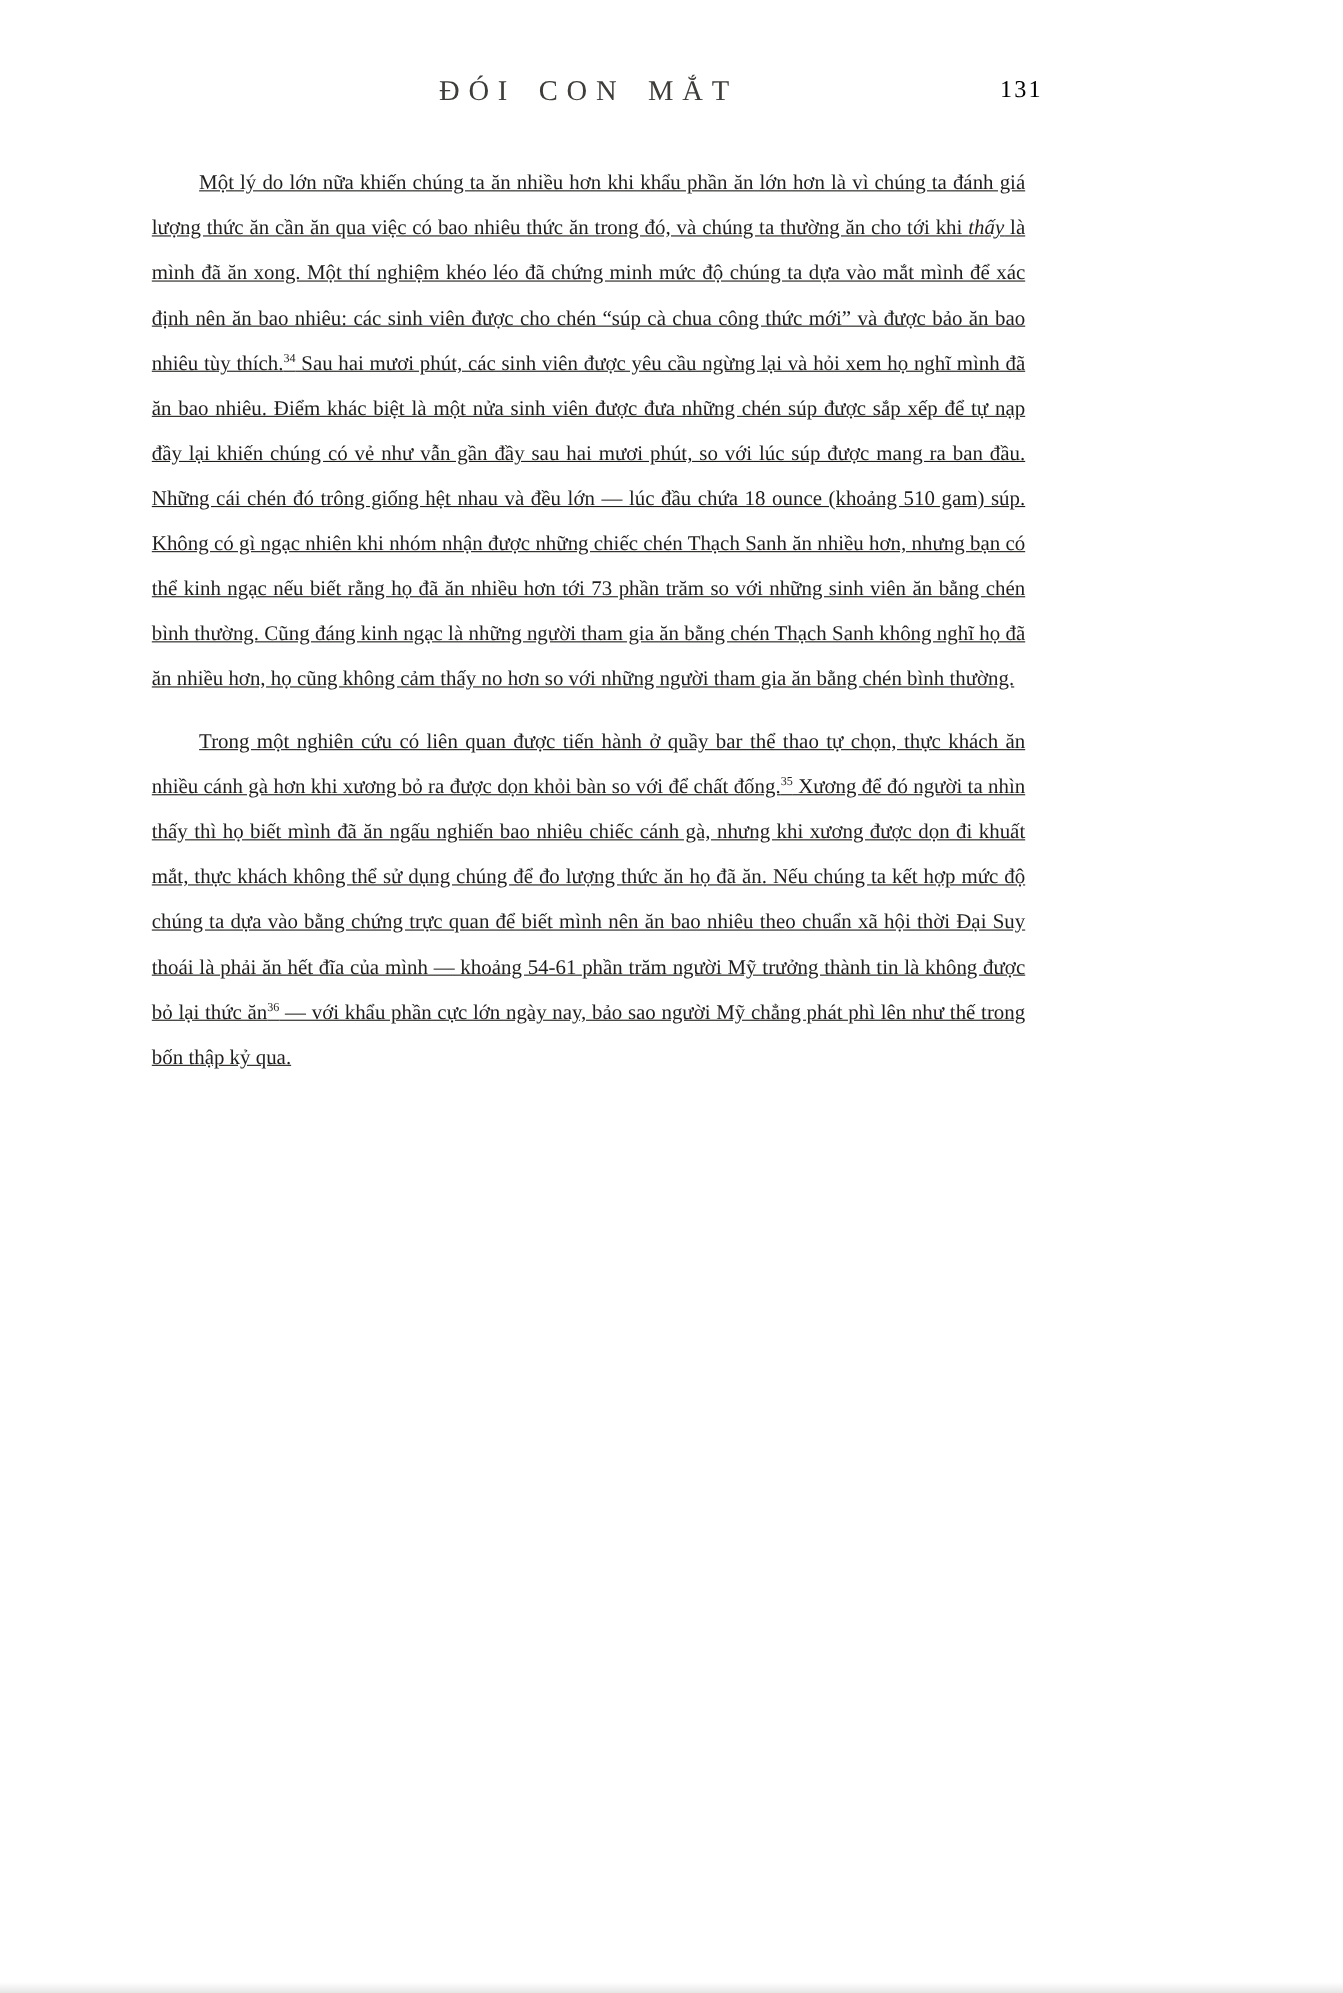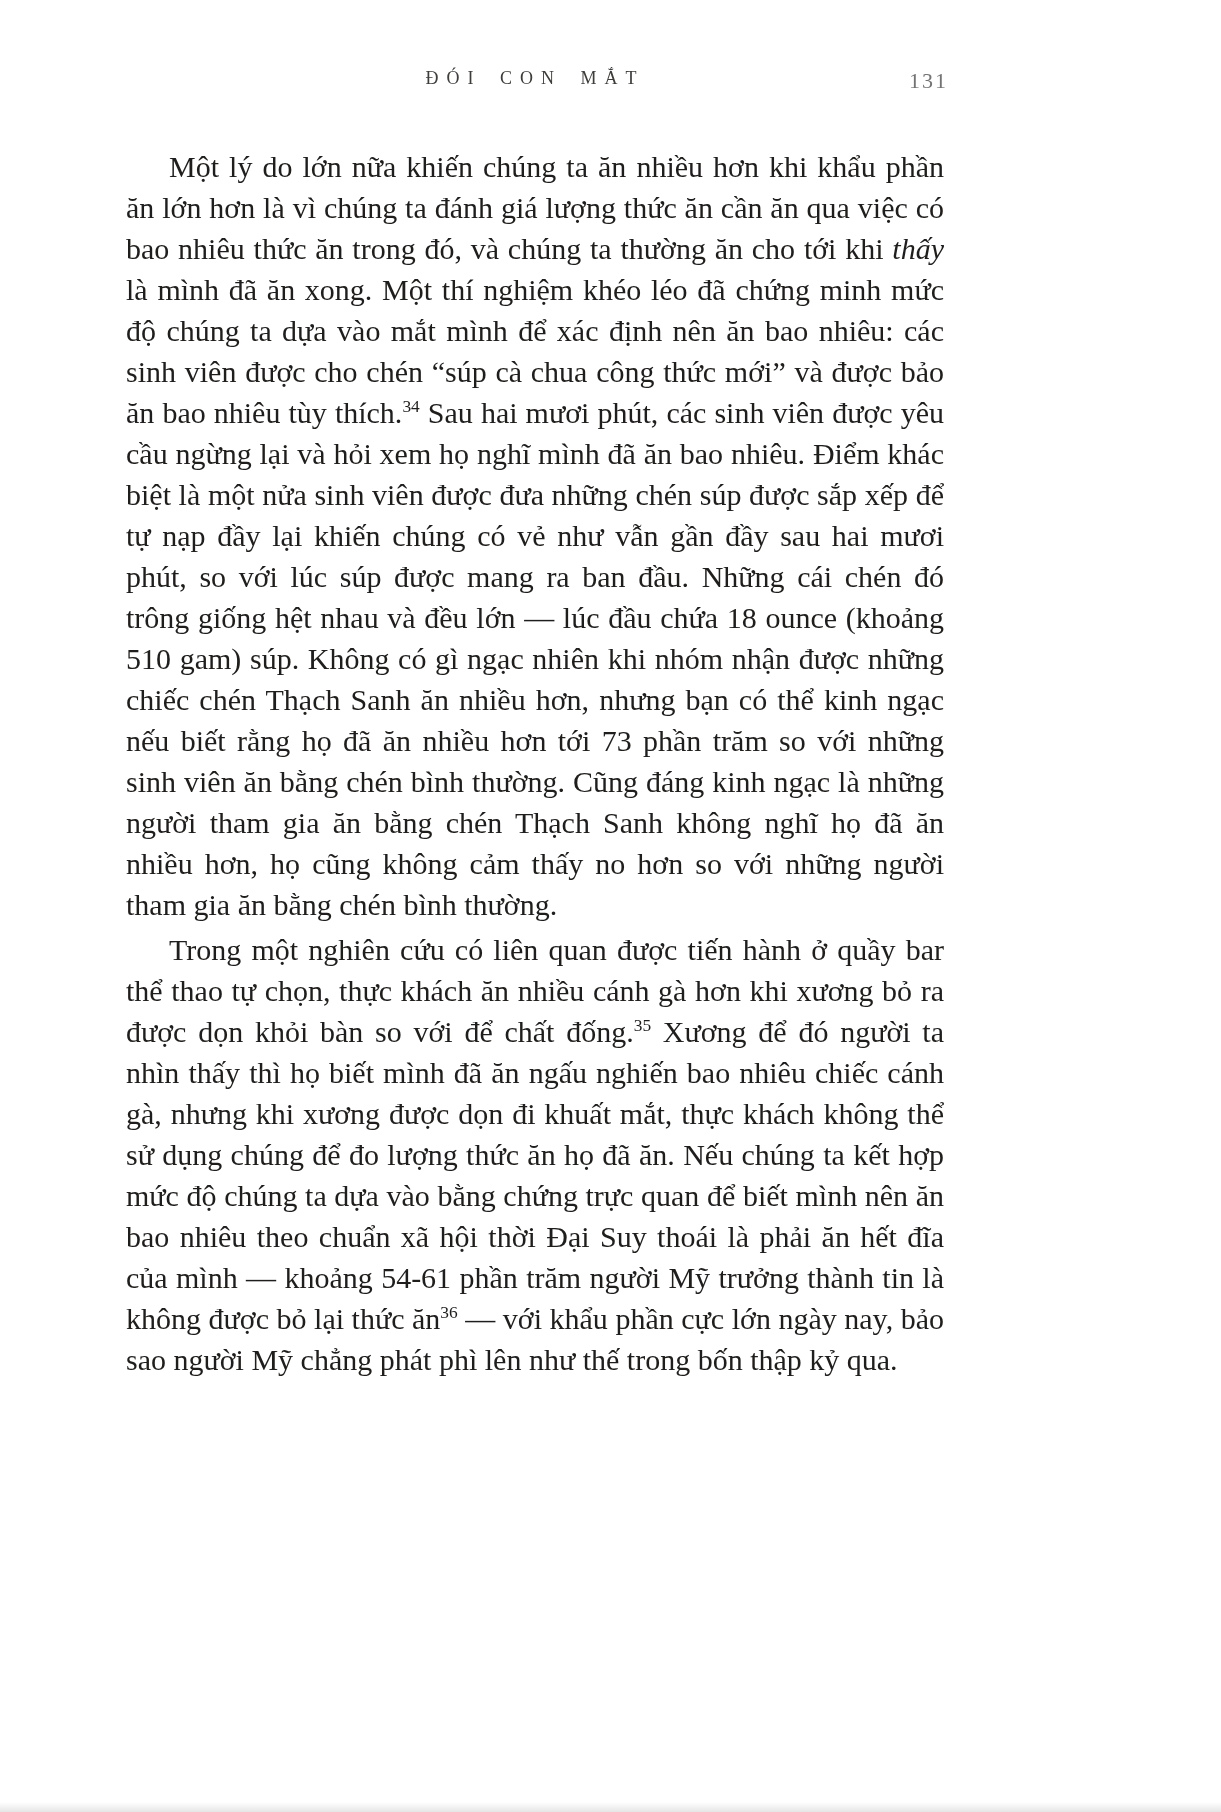--- a/index.html
+++ b/index.html
@@ -33,40 +33,41 @@
     width: 826px;
   }
   .page-header {
     position: relative;
     height: 34px;
     margin-bottom: 44px;
   }
   .running-title {
     display: block;
     text-align: center;
-    font-size: 18px;
+    font-size: 26px;
     letter-spacing: 8px;
     word-spacing: 6px;
     color: #3f3d3a;
   }
   .page-number {
     position: absolute;
     right: 0;
     top: 0;
     font-size: 22px;
     letter-spacing: 2px;
-    color: #737373;
+    color: #000000;
   }
   .page-body p.para {
-    margin: 4px;
+    margin: 16px;
     text-align: justify;
     text-indent: 43px;
-    font-size: 30px;
+    font-size: 19px;
     line-height: 41px;
     color: #201e1c;
+    text-decoration: underline;
   }
   .page-body p.para em {
     font-style: italic;
   }
   .page-body p.para sup {
     font-size: 0.58em;
     line-height: 0;
     vertical-align: super;
     letter-spacing: 0;
   }

